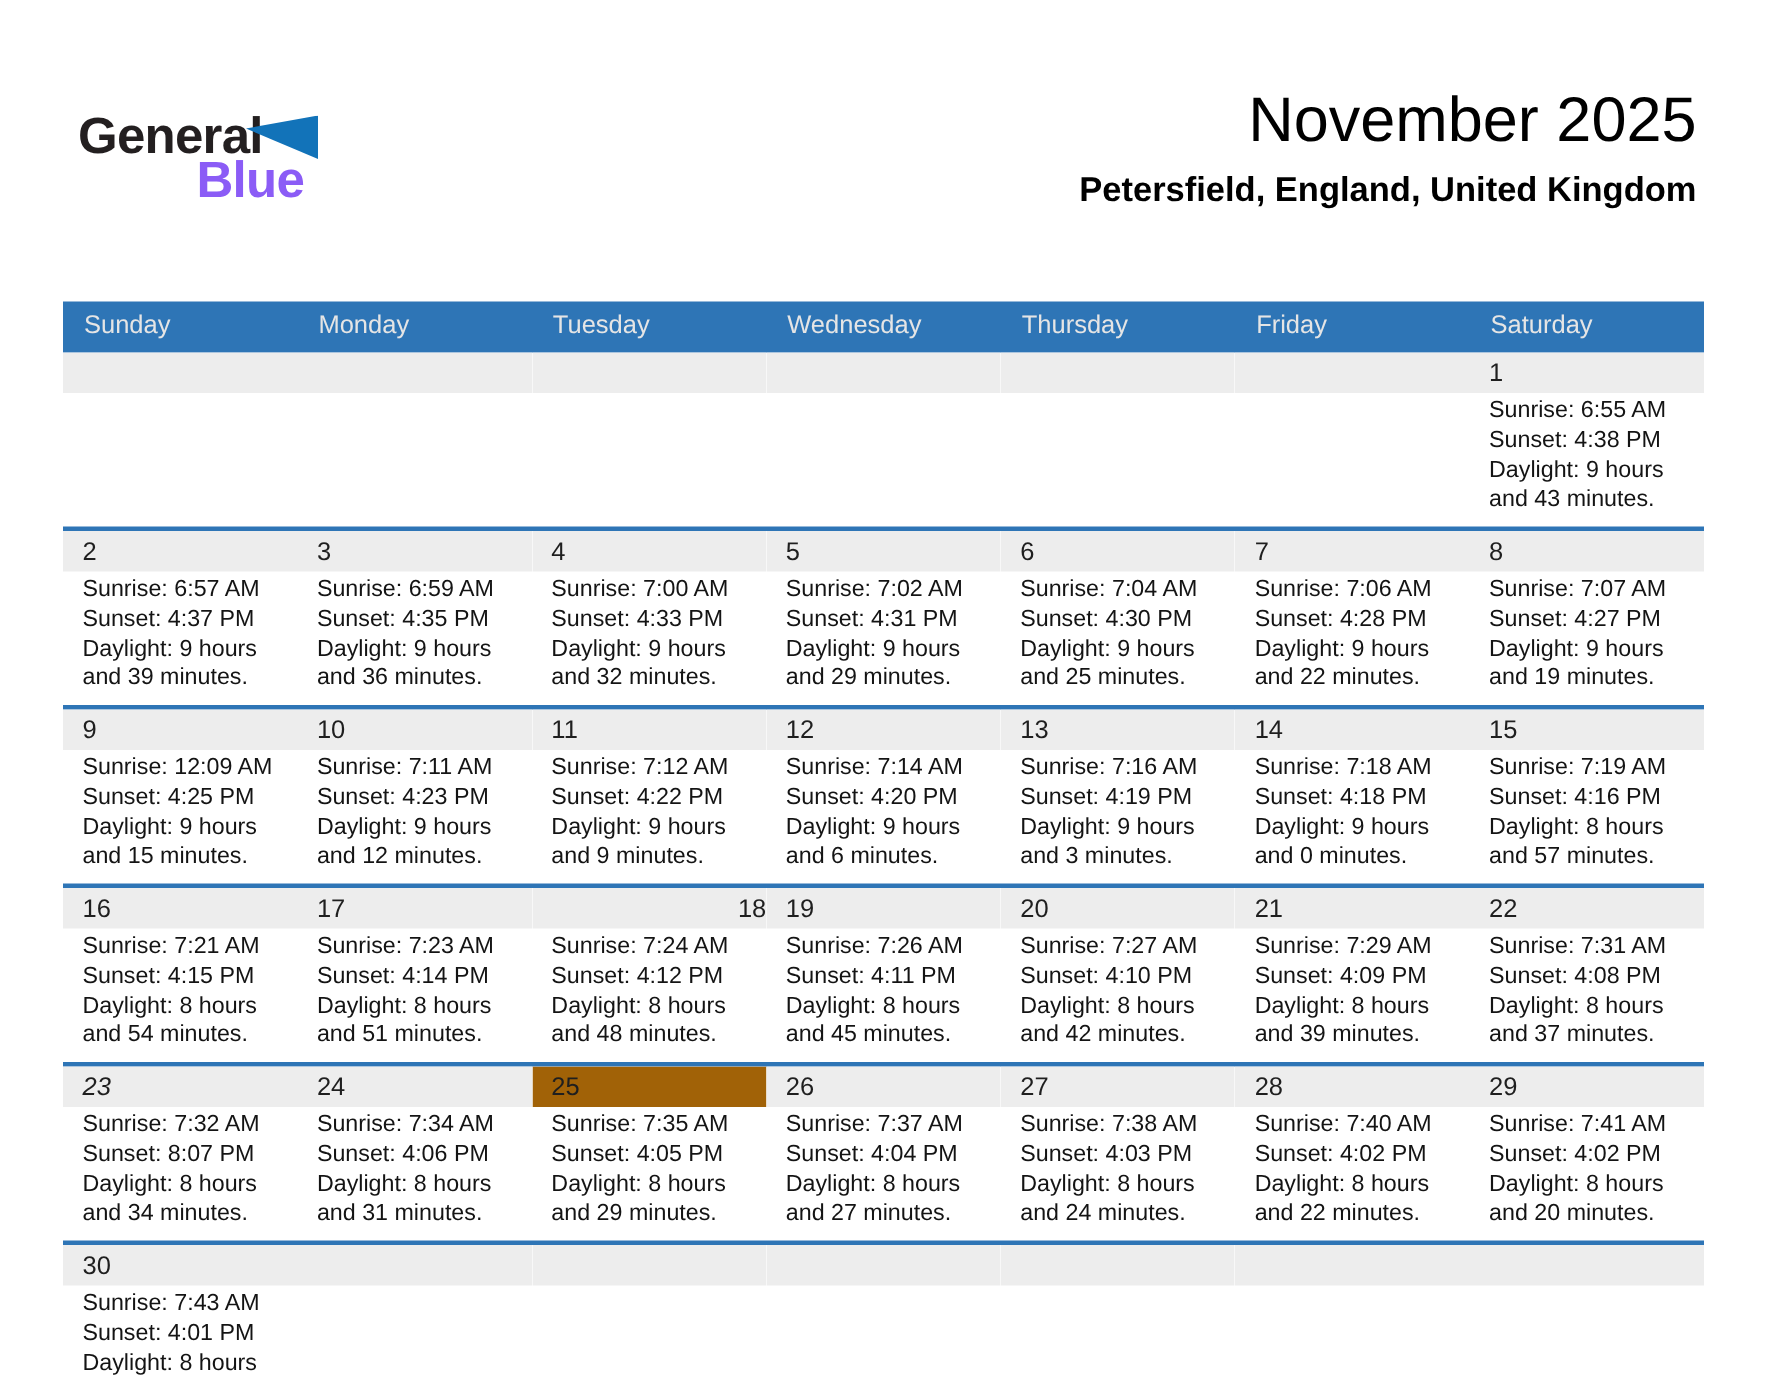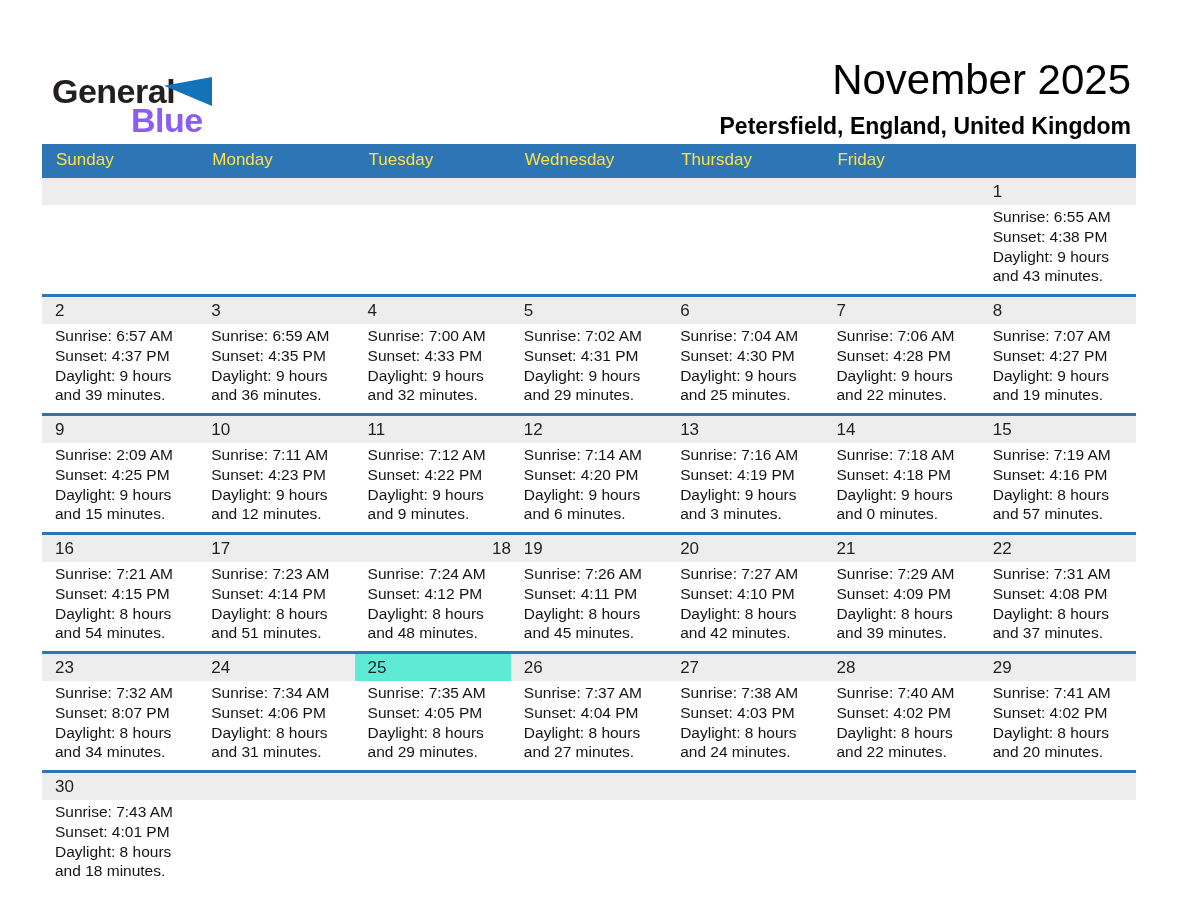--- a/index.html
+++ b/index.html
@@ -2,21 +2,21 @@
 <html><head>
 <meta charset="utf-8">
 <style>
   * { margin: 0; padding: 0; box-sizing: border-box; }
   html, body { width: 1188px; height: 918px; background: #ffffff; overflow: hidden; }
   body { font-family: "Liberation Sans", sans-serif; color: #1a1a1a; }
 
   .page { width: 1188px; height: 918px; background: #ffffff; position: relative; }
 
   
-  .top-area { position: relative; height: 144px; }
+  .top-area { position: relative; height: 201px; }
 
   .logo { position: absolute; left: 52px; top: 72px; width: 220px; height: 70px; }
   .logo-general {
     position: absolute; left: 0; top: 0;
     font-size: 34px; font-weight: 600; letter-spacing: -0.5px; color: #231f20;
   }
   .logo-triangle {
     position: absolute; left: 112px; top: 5px; width: 48px; height: 29px;
     clip-path: polygon(0 30%, 100% 0, 100% 100%);
   }
@@ -27,21 +27,21 @@
 
   .titles { position: absolute; right: 57px; top: 56px; text-align: right; }
   .main-title { font-size: 42px; font-weight: 400; color: #000000; line-height: 48px; }
   .sub-title { font-size: 23px; font-weight: 700; color: #000000; margin-top: 9px; }
 
   
   .calendar { margin: 0 52px 0 42px; }
 
   .weekday-row { display: grid; grid-template-columns: repeat(7, 1fr); height: 31px; }
   .weekday-cell {
-    color: #fde047; font-size: 17px; font-weight: 400;
+    color: #e5e5e5; font-size: 17px; font-weight: 400;
     line-height: 31px; padding-left: 14px;
     white-space: nowrap; overflow: hidden;
   }
 
   .week-row { display: grid; grid-template-columns: repeat(7, 1fr); }
   .day-cell { overflow: hidden; }
   .num-band { height: 27px; line-height: 28px; padding-left: 13px; font-size: 17px; color: #1f1f1f; }
   .day-body { height: 89px; padding: 2px 6px 0 13px; }
   .day-line { font-size: 15.5px; line-height: 19.8px; color: #141414; white-space: nowrap; }
 </style>
@@ -67,20 +67,21 @@
 
   <div class="calendar">
 
     <div class="weekday-row" style="background: rgb(46, 117, 182);">
       <div class="weekday-cell">Sunday</div>
       <div class="weekday-cell">Monday</div>
       <div class="weekday-cell">Tuesday</div>
       <div class="weekday-cell">Wednesday</div>
       <div class="weekday-cell">Thursday</div>
       <div class="weekday-cell">Friday</div>
+      <div class="weekday-cell">Saturday</div>
     </div>
 
     <div>
         <div class="week-row" style="border-top: 3px solid rgb(46, 117, 182);">
           <div class="day-cell">
             <div class="num-band" style="background: rgb(237, 237, 237);"></div>
             <div class="day-body"></div>
           </div>
           <div class="day-cell">
             <div class="num-band" style="background: rgb(237, 237, 237);"></div>
@@ -174,21 +175,21 @@
               <div class="day-line">Sunset: 4:27 PM</div>
               <div class="day-line">Daylight: 9 hours</div>
               <div class="day-line">and 19 minutes.</div>
             </div>
           </div>
         </div>
         <div class="week-row" style="border-top: 3px solid rgb(46, 117, 182);">
           <div class="day-cell">
             <div class="num-band" style="background: rgb(237, 237, 237);"><span>9</span></div>
             <div class="day-body">
-              <div class="day-line">Sunrise: 2:09 AM</div>
+              <div class="day-line">Sunrise: 12:09 AM</div>
               <div class="day-line">Sunset: 4:25 PM</div>
               <div class="day-line">Daylight: 9 hours</div>
               <div class="day-line">and 15 minutes.</div>
             </div>
           </div>
           <div class="day-cell">
             <div class="num-band" style="background: rgb(237, 237, 237);"><span>10</span></div>
             <div class="day-body">
               <div class="day-line">Sunrise: 7:11 AM</div>
               <div class="day-line">Sunset: 4:23 PM</div>
@@ -302,39 +303,39 @@
             <div class="day-body">
               <div class="day-line">Sunrise: 7:31 AM</div>
               <div class="day-line">Sunset: 4:08 PM</div>
               <div class="day-line">Daylight: 8 hours</div>
               <div class="day-line">and 37 minutes.</div>
             </div>
           </div>
         </div>
         <div class="week-row" style="border-top: 3px solid rgb(46, 117, 182);">
           <div class="day-cell">
-            <div class="num-band" style="background: rgb(237, 237, 237);"><span>23</span></div>
+            <div class="num-band" style="background: rgb(237, 237, 237); font-style: italic;"><span>23</span></div>
             <div class="day-body">
               <div class="day-line">Sunrise: 7:32 AM</div>
               <div class="day-line">Sunset: 8:07 PM</div>
               <div class="day-line">Daylight: 8 hours</div>
               <div class="day-line">and 34 minutes.</div>
             </div>
           </div>
           <div class="day-cell">
             <div class="num-band" style="background: rgb(237, 237, 237);"><span>24</span></div>
             <div class="day-body">
               <div class="day-line">Sunrise: 7:34 AM</div>
               <div class="day-line">Sunset: 4:06 PM</div>
               <div class="day-line">Daylight: 8 hours</div>
               <div class="day-line">and 31 minutes.</div>
             </div>
           </div>
           <div class="day-cell">
-            <div class="num-band" style="background: #5eead4;"><span>25</span></div>
+            <div class="num-band" style="background: #a16207;"><span>25</span></div>
             <div class="day-body">
               <div class="day-line">Sunrise: 7:35 AM</div>
               <div class="day-line">Sunset: 4:05 PM</div>
               <div class="day-line">Daylight: 8 hours</div>
               <div class="day-line">and 29 minutes.</div>
             </div>
           </div>
           <div class="day-cell">
             <div class="num-band" style="background: rgb(237, 237, 237);"><span>26</span></div>
             <div class="day-body">

